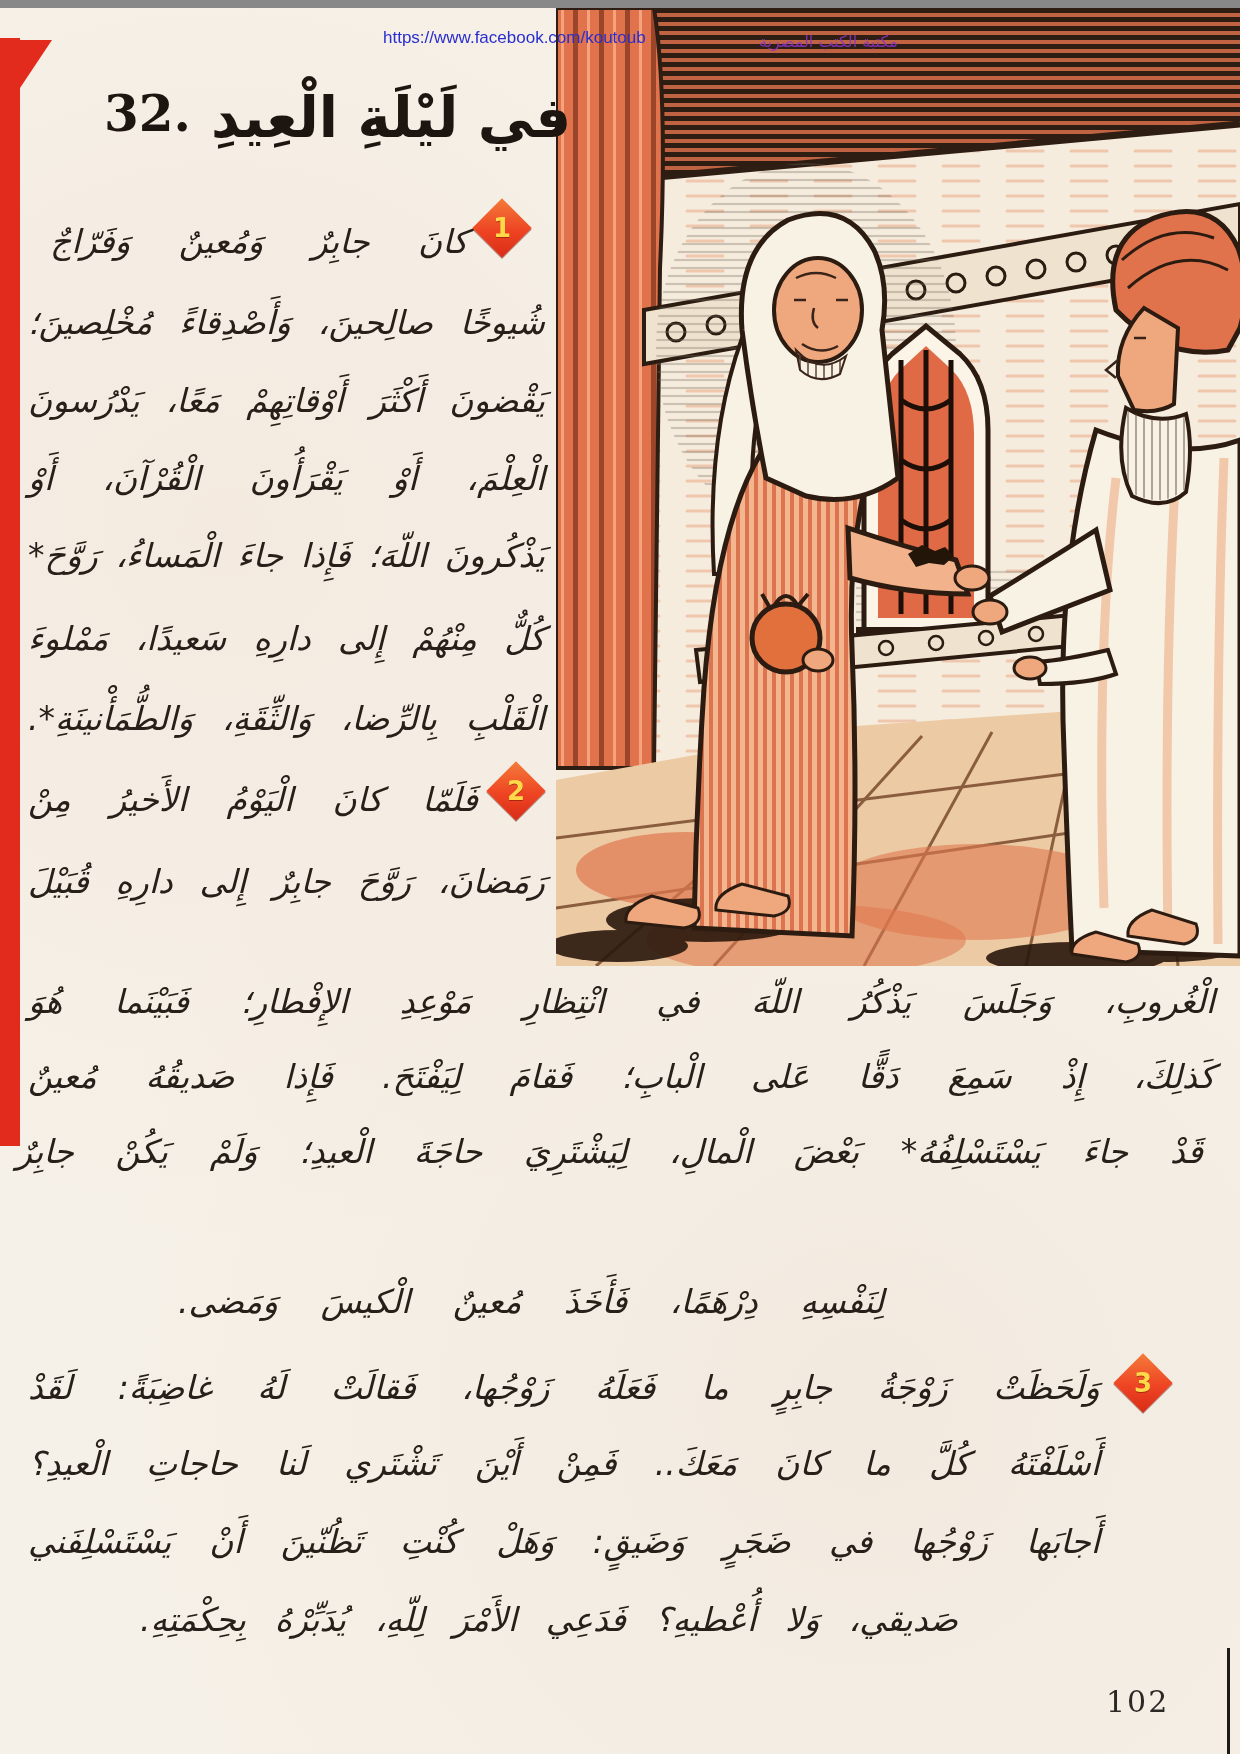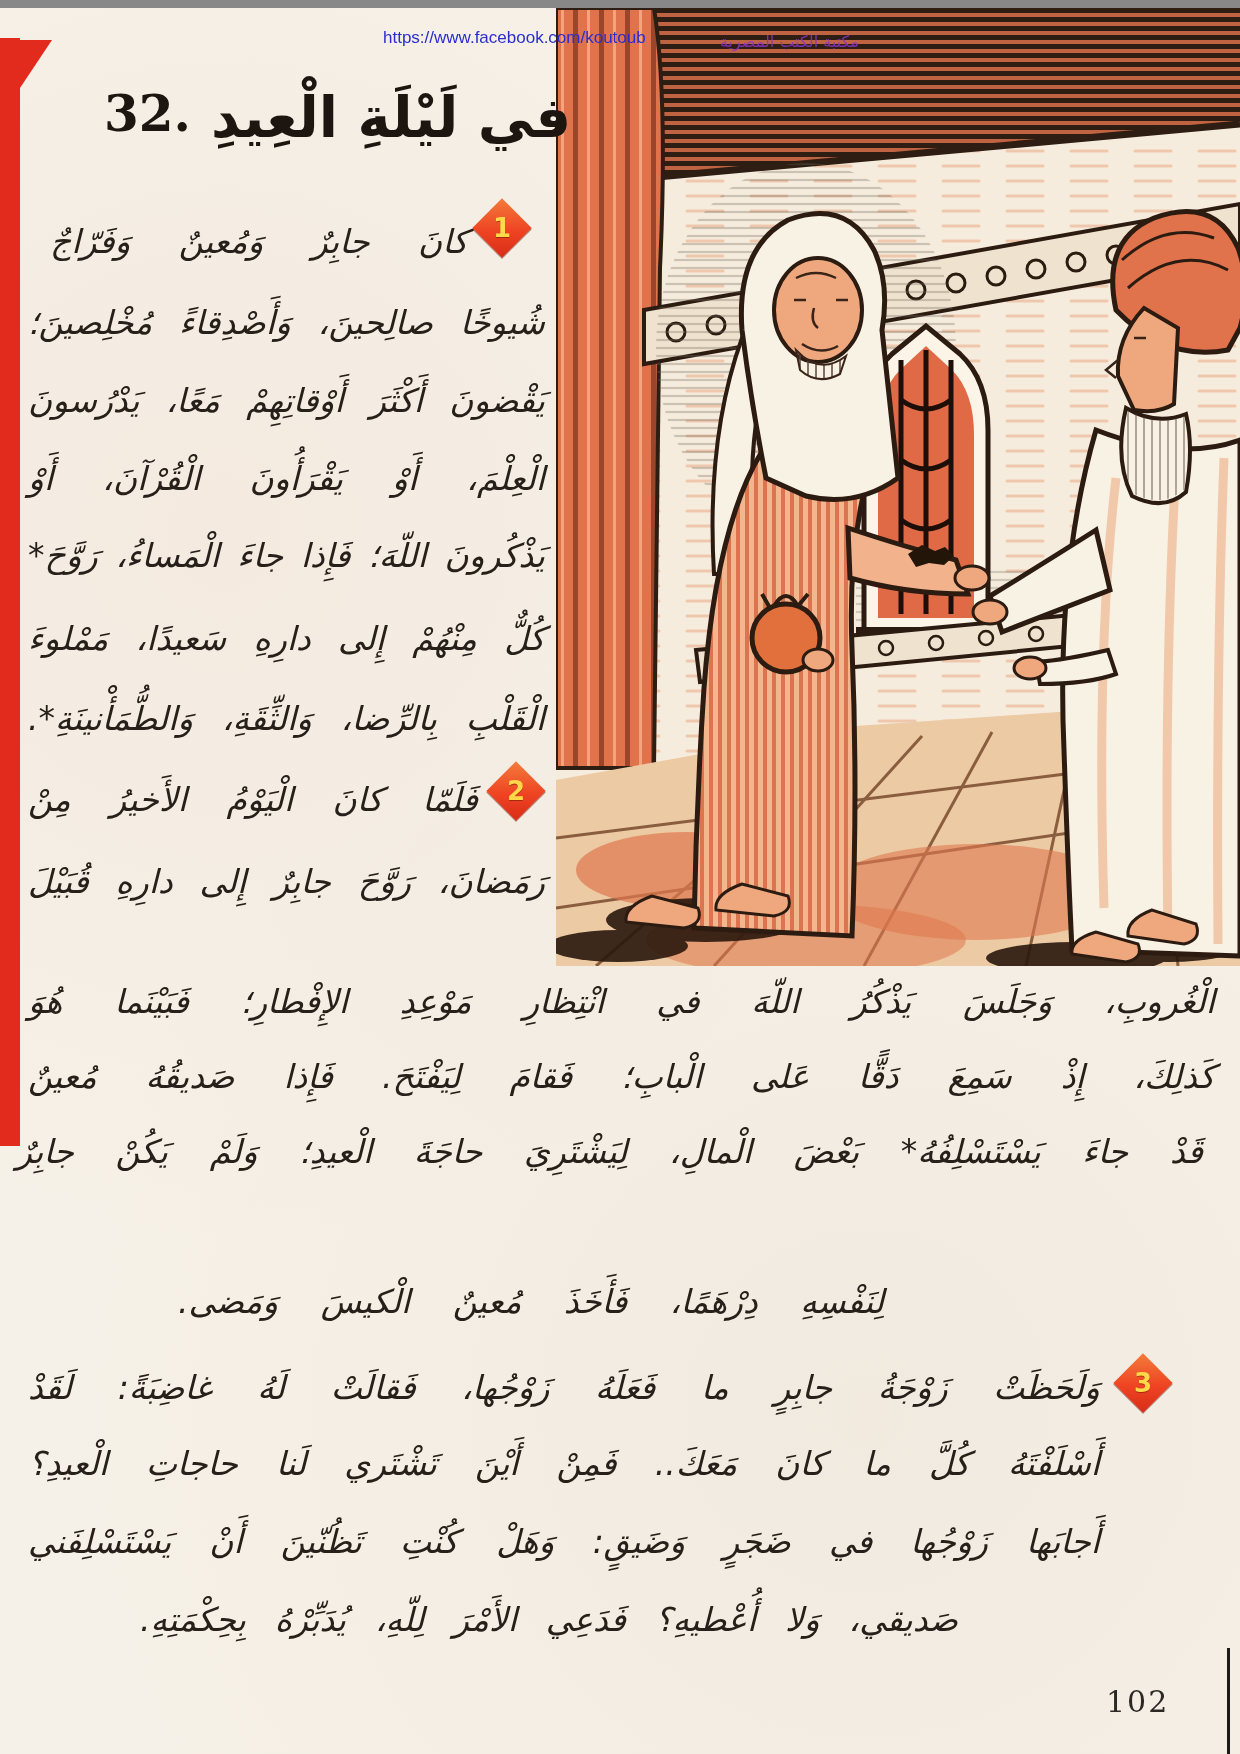--- a/index.html
+++ b/index.html
@@ -18,21 +18,21 @@
   .red-strip{position:absolute;left:0;top:30px;width:20px;height:1108px;background:#e22a1d;}
   .red-corner{position:absolute;left:0;top:32px;width:52px;height:78px;background:#e22a1d;
     clip-path:polygon(0 0,100% 0,0 100%);}
   .scan-edge{position:absolute;left:1227px;top:1640px;width:3px;height:114px;background:#1d1b19;}
 
   .watermark-url{
     position:absolute;left:383px;top:20px;
     font-family:"Liberation Sans",sans-serif;font-size:17px;color:#2a2ecf;z-index:5;
   }
   .watermark-ar{
-    position:absolute;left:720px;top:24px;direction:rtl;
+    position:absolute;left:759px;top:24px;direction:rtl;
     font-size:16px;color:#8b33c9;opacity:.85;z-index:5;
   }
 
   .lesson-title{
     position:absolute;left:104px;top:76px;display:flex;align-items:center;gap:20px;
     font-weight:bold;color:#1d1510;
   }
   .lesson-title .num{font-family:"DejaVu Serif",serif;font-size:50px;line-height:1;padding-bottom:8px;}
   .lesson-title .ttl{direction:rtl;font-size:56px;line-height:1.2;}
 

